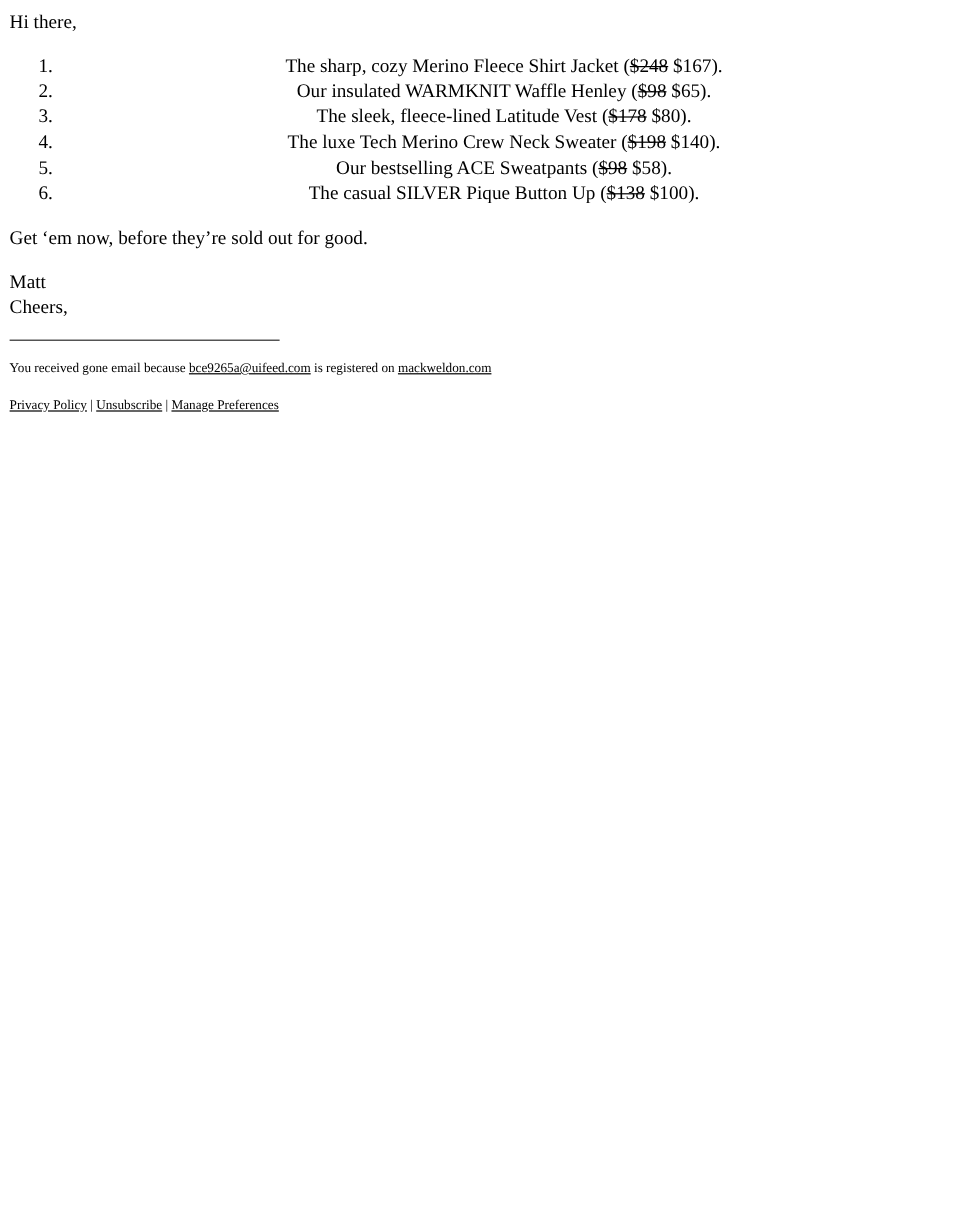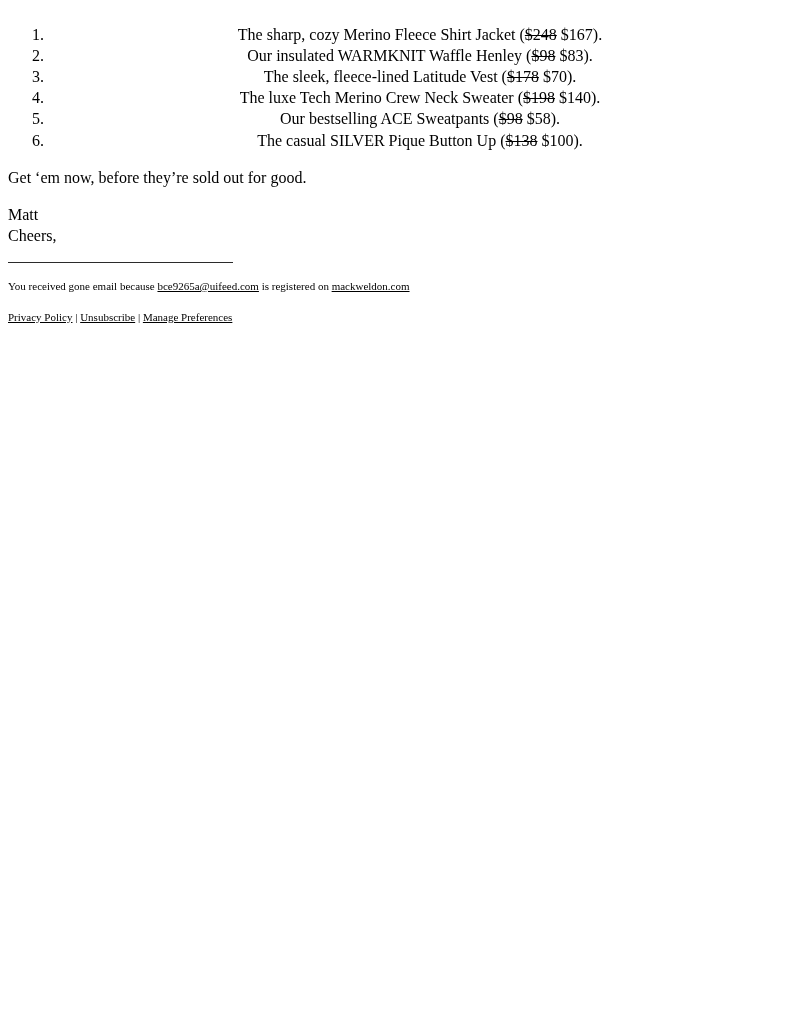--- a/index.html
+++ b/index.html
@@ -61,26 +61,27 @@
     color: #000000;
     text-decoration: underline;
   }
   .sep { text-decoration: none; color: #000000; }
 </style>
 </head>
 <body>
 
 <div class="email-body">
 
+  <p class="greeting">Hi there,</p>
 
 
   <ol class="product-list">
     <li><span>The sharp, cozy Merino Fleece Shirt Jacket (</span><span class="strike">$248</span> <span>$167</span><span>).</span></li>
-    <li><span>Our insulated WARMKNIT Waffle Henley (</span><span class="strike">$98</span> <span>$83</span><span>).</span></li>
-    <li><span>The sleek, fleece-lined Latitude Vest (</span><span class="strike">$178</span> <span>$70</span><span>).</span></li>
+    <li><span>Our insulated WARMKNIT Waffle Henley (</span><span class="strike">$98</span> <span>$65</span><span>).</span></li>
+    <li><span>The sleek, fleece-lined Latitude Vest (</span><span class="strike">$178</span> <span>$80</span><span>).</span></li>
     <li><span>The luxe Tech Merino Crew Neck Sweater (</span><span class="strike">$198</span> <span>$140</span><span>).</span></li>
     <li><span>Our bestselling ACE Sweatpants (</span><span class="strike">$98</span> <span>$58</span><span>).</span></li>
     <li><span>The casual SILVER Pique Button Up (</span><span class="strike">$138</span> <span>$100</span><span>).</span></li>
   </ol>
 
   <p>Get ‘em now, before they’re sold out for good.</p>
 
   <div class="sig-block">
     <div>Matt</div>
     <div>Cheers,</div>

